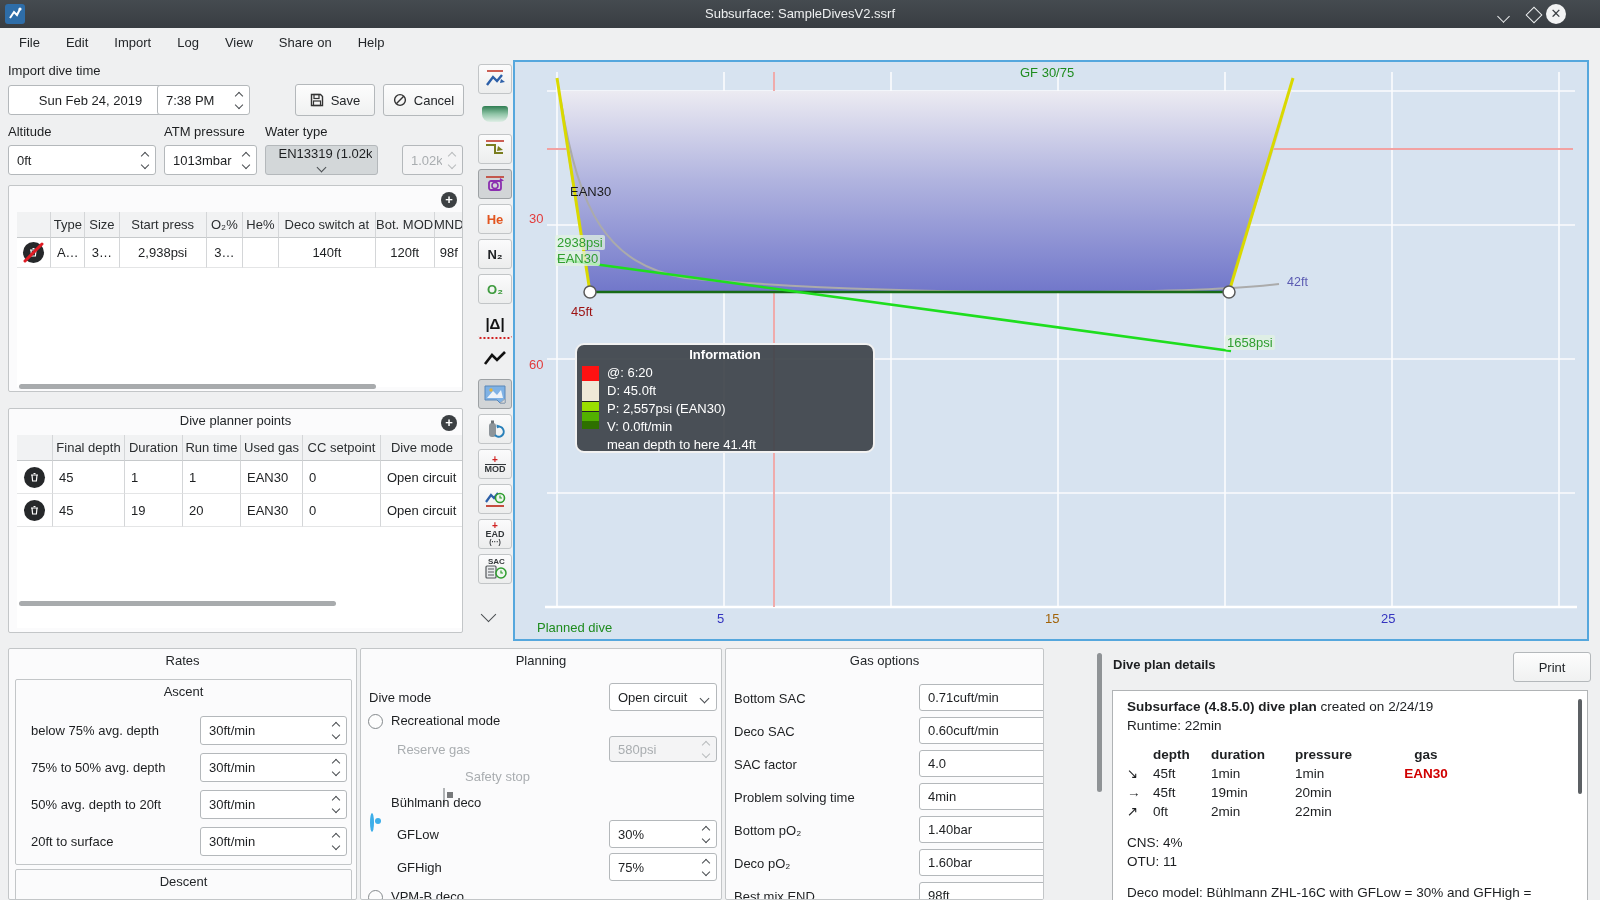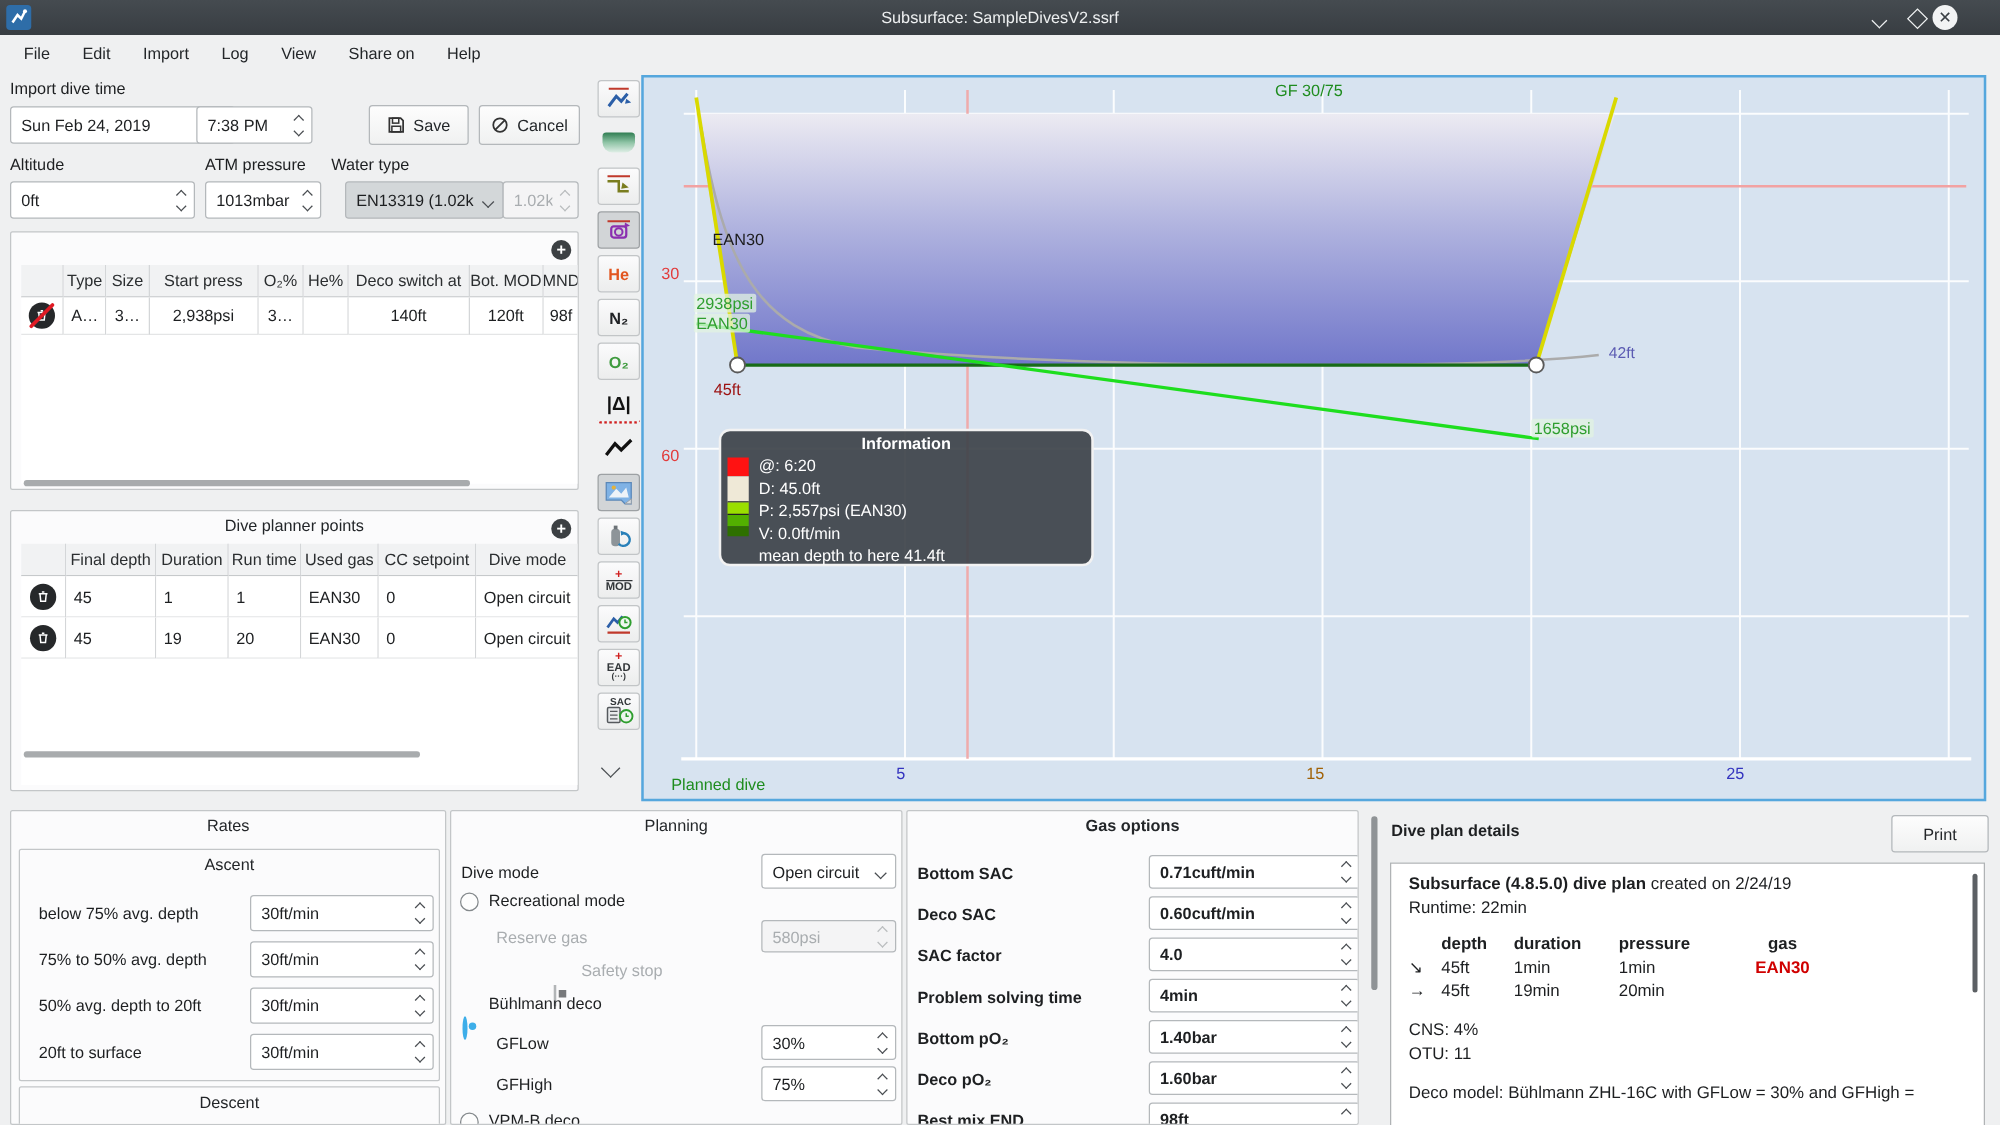--- a/index.html
+++ b/index.html
@@ -87,21 +87,21 @@
     <span class="menu-item">Edit</span>
     <span class="menu-item">Import</span>
     <span class="menu-item">Log</span>
     <span class="menu-item">View</span>
     <span class="menu-item">Share on</span>
     <span class="menu-item">Help</span>
   </div>
 
   <div class="abs" style="left:8px;top:63px;">Import dive time</div>
 
-  <div class="abs combo" style="left:8px;top:85px;width:180px;height:30px;">
+  <div class="abs combo" style="left:8px;top:85px;width:180px;height:30px;text-align:center;">
     <span class="val">Sun Feb 24, 2019</span>
     <span class="arrow"><span class="cv dn"></span></span>
   </div>
   <div class="abs spin" style="left:157px;top:85px;width:93px;height:30px;">
     <span class="val">7:38 PM</span>
     <span class="arrows">
         <span class="cv up"></span>
         <span class="cv dn"></span>
       </span>
   </div>
@@ -132,21 +132,21 @@
         <span class="cv dn"></span>
       </span>
   </div>
   <div class="abs spin" style="left:164px;top:145px;width:93px;height:30px;">
     <span class="val">1013mbar</span>
     <span class="arrows">
         <span class="cv up"></span>
         <span class="cv dn"></span>
       </span>
   </div>
-  <div class="abs combo pressed" style="left:276px;top:145px;width:127px;height:30px;">
+  <div class="abs combo pressed" style="left:265px;top:145px;width:113px;height:30px;flex-direction:column;">
     <span class="val">EN13319 (1.02k</span>
     <span class="arrow"><span class="cv dn"></span></span>
   </div>
   <div class="abs spin dis" style="left:402px;top:145px;width:61px;height:30px;">
     <span class="val">1.02k(</span>
     <span class="arrows">
         <span class="cv up" style="border-color:#b9bcbe;"></span>
         <span class="cv dn" style="border-color:#b9bcbe;"></span>
       </span>
   </div>
@@ -471,21 +471,21 @@
         <span class="val">75%</span>
         <span class="arrows">
           <span class="cv up"></span>
           <span class="cv dn"></span>
         </span>
       </div>
     <span class="abs radio" style="left:7px;top:241px;"></span>
     <span class="plabel" style="left:30px;top:240px;">VPM-B deco</span>
   </div>
 
-  <div class="abs gb" style="left:725px;top:648px;width:362px;height:252px;font-weight:bold;">
+  <div class="abs gb" style="left:725px;top:648px;width:319px;height:252px;">
     <div class="gb-title">Gas options</div>
     <span class="plabel" style="left:8px;top:42px;">Bottom SAC</span>
     <div class="abs spin" style="left:193px;top:35px;width:169px;height:27px;">
         <span class="val">0.71cuft/min</span>
         <span class="arrows">
           <span class="cv up"></span>
           <span class="cv dn"></span>
         </span>
       </div>
     <span class="plabel" style="left:8px;top:75px;">Deco SAC</span>
@@ -551,20 +551,23 @@
       <div style="height:10px;"></div>
       <div style="font-weight:bold;">
         <span class="plan-col" style="width:26px;"></span><span class="plan-col" style="width:58px;">depth</span><span class="plan-col" style="width:84px;">duration</span><span class="plan-col" style="width:96px;">pressure</span><span class="plan-col" style="width:70px;text-align:center;">gas</span>
       </div>
       <div>
         <span class="plan-col" style="width:26px;">↘</span><span class="plan-col" style="width:58px;">45ft</span><span class="plan-col" style="width:84px;">1min</span><span class="plan-col" style="width:96px;">1min</span><span class="plan-col" style="width:70px;text-align:center;color:#d00000;font-weight:bold;">EAN30</span>
       </div>
       <div>
         <span class="plan-col" style="width:26px;">→</span><span class="plan-col" style="width:58px;">45ft</span><span class="plan-col" style="width:84px;">19min</span><span class="plan-col" style="width:96px;">20min</span><span class="plan-col" style="width:70px;"></span>
       </div>
+      <div>
+        <span class="plan-col" style="width:26px;">↗</span><span class="plan-col" style="width:58px;">0ft</span><span class="plan-col" style="width:84px;">2min</span><span class="plan-col" style="width:96px;">22min</span><span class="plan-col" style="width:70px;"></span>
+      </div>
       <div style="height:12px;"></div>
       <div>CNS: 4%</div>
       <div>OTU: 11</div>
       <div style="height:12px;"></div>
       <div style="white-space:nowrap;">Deco model: Bühlmann ZHL-16C with GFLow = 30% and GFHigh =</div>
       <div class="abs" style="right:5px;top:8px;width:4px;height:95px;background:#5c6064;border-radius:2px;"></div>
     </div>
   </div>
 
 </div>

